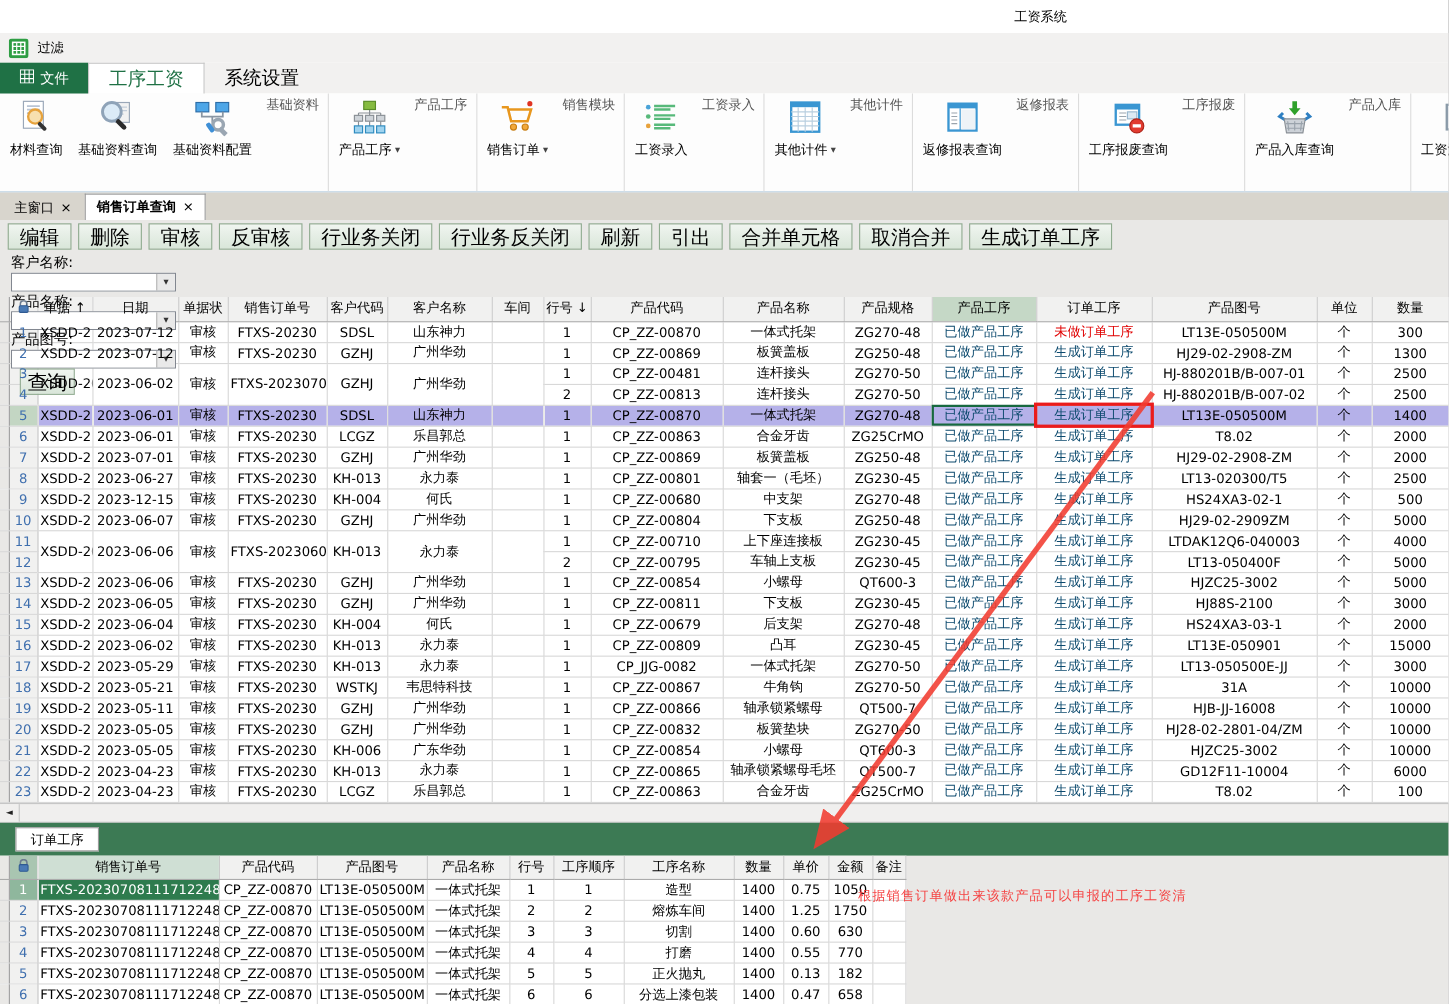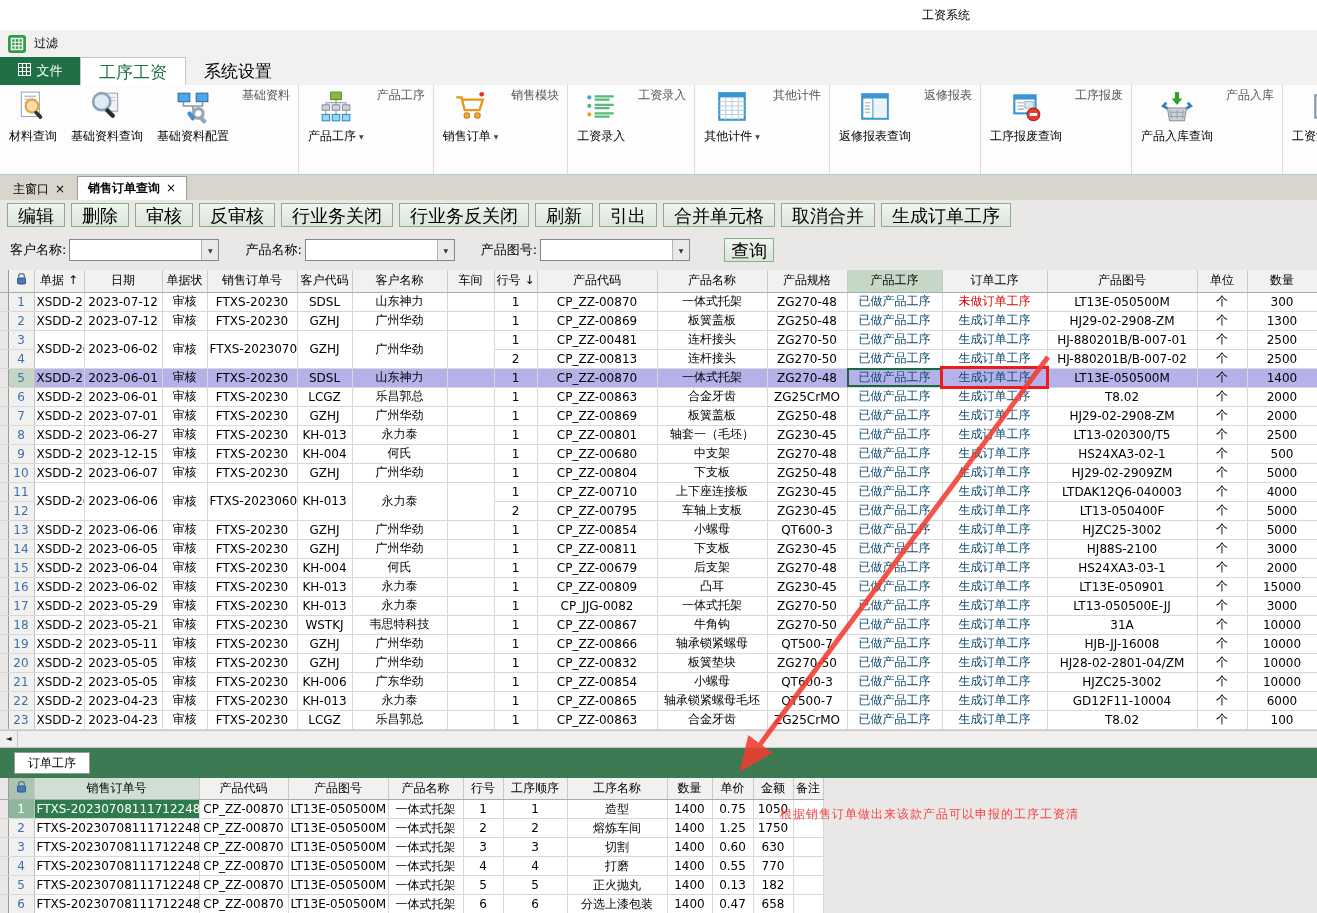--- a/index.html
+++ b/index.html
@@ -30,21 +30,21 @@
 
   
   .doc-tabs { height:25px; background:#d8d5cd; display:flex; align-items:flex-end; padding-left:3px; gap:2px; }
   .dtab { height:22px; line-height:22px; padding:0 10px; font-size:12px; cursor:default; white-space:nowrap; }
   .dtab.active { background:#fff; border:1px solid #9a9a9a; border-bottom:none; font-weight:bold; height:24px; line-height:23px; }
   .dtab .x { margin-left:6px; font-weight:normal; }
 
   
   .toolbar { height:30px; display:flex; align-items:center; gap:6px; padding:0 7px; background:#e9e8e6; }
   .tbtn { background:linear-gradient(#f0f5f0,#d9e6d9); border:1px solid #8fab8f; height:24px; padding:0 10px; font-size:18px; font-family:inherit; color:#000; cursor:default; white-space:nowrap; }
-  .filterbar { height:40px; display:flex; align-items:center; padding:0 10px; background:#e9e8e6; font-size:13px; }
+  .filterbar { height:40px; display:flex; padding:0 10px; background:#e9e8e6; font-size:13px;flex-direction:column; }
   .flabel { margin-right:3px; white-space:nowrap; }
   .combo { width:150px; height:22px; background:#fff; border:1px solid #828790; display:flex; margin-right:26px; }
   .combo input { flex:1; border:none; outline:none; min-width:0; font:inherit; padding:0 3px; }
   .combo .cbtn { width:17px; background:#e9e9e9; border-left:1px solid #b5b5b5; font-size:6px; display:flex; align-items:center; justify-content:center; color:#333; }
   .qbtn { margin-left:8px; width:50px; padding:0; }
 
   
   .grid { border-collapse:collapse; table-layout:fixed; background:#fff; }
   .grid td, .grid th { border-right:1px solid #d8d8d8; border-bottom:1px solid #d8d8d8; height:19px; padding:0 2px; overflow:hidden; white-space:nowrap; text-align:center; font-weight:normal; font-size:12px; }
   .grid th { background:#f1f1f0; border-right:1px solid #c9c9c9; border-bottom:1px solid #ababab; height:22px; }

